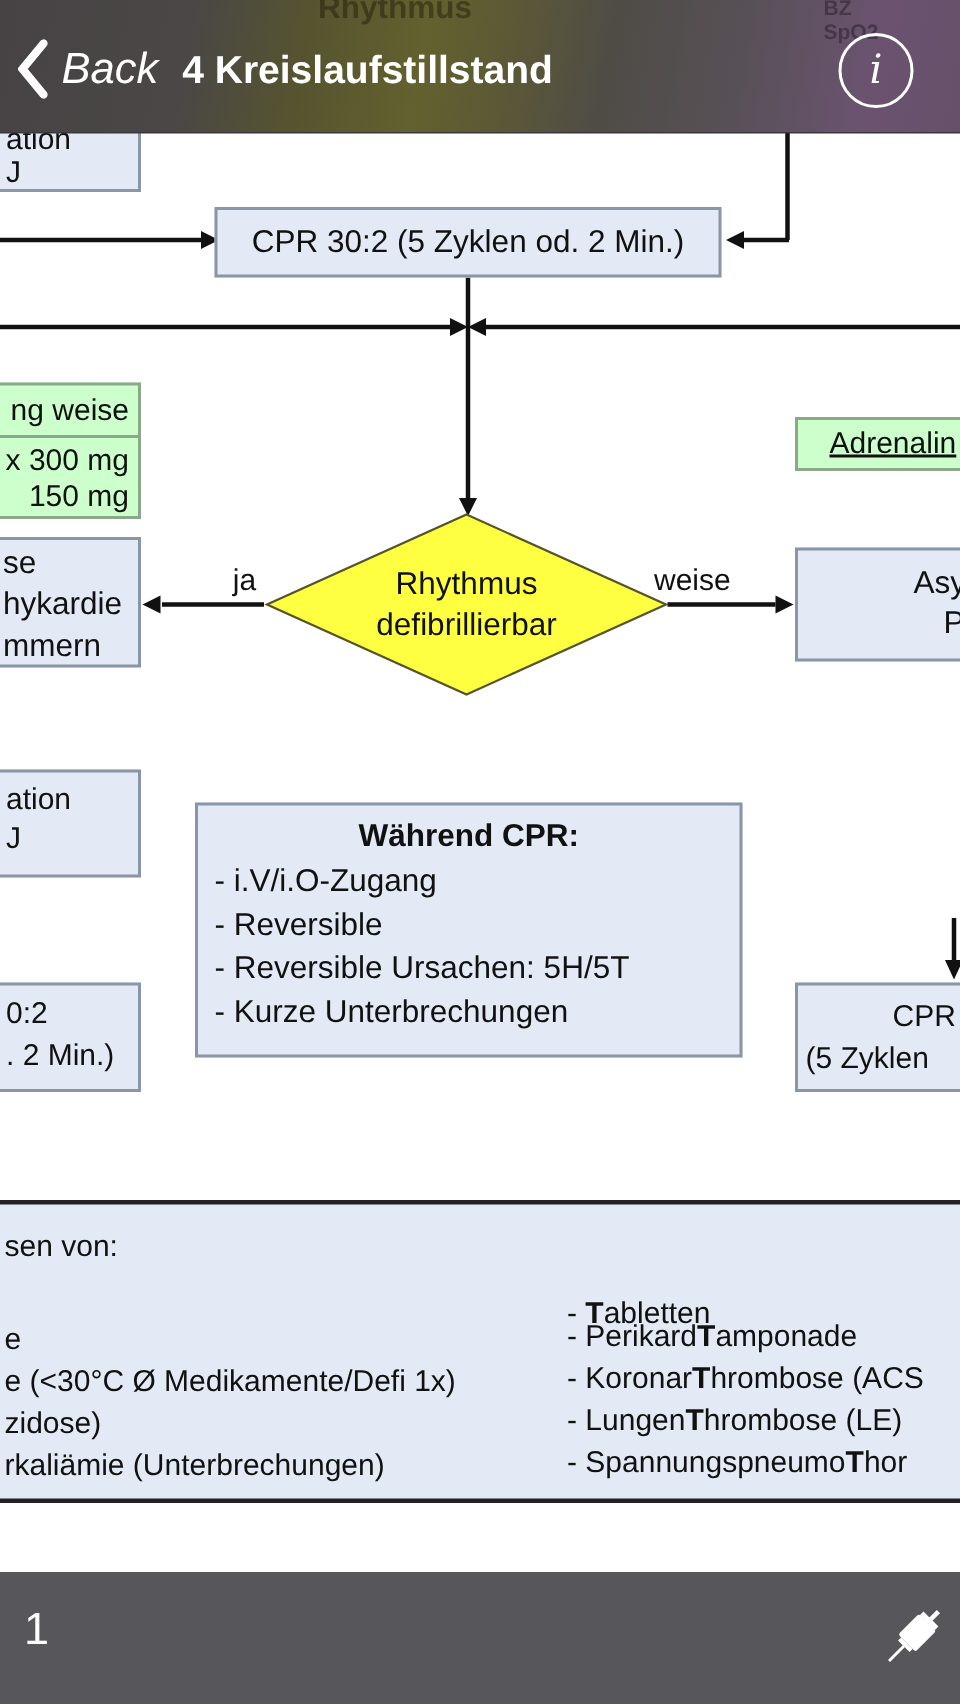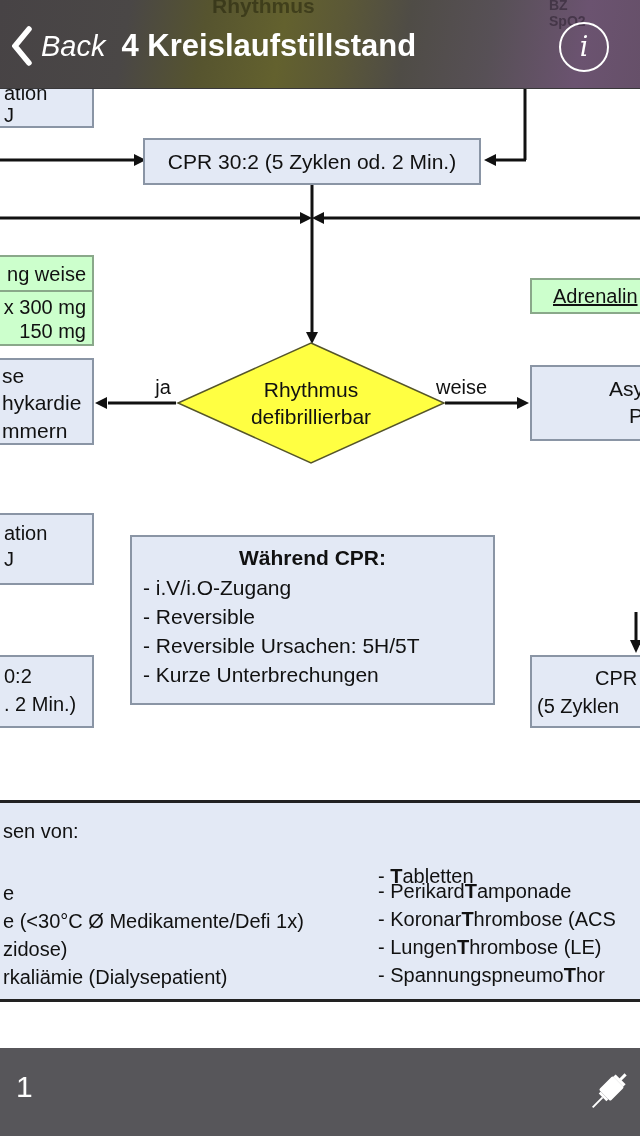--- a/index.html
+++ b/index.html
@@ -8,21 +8,21 @@
   
   .header{position:absolute;left:0;top:0;width:640px;height:88px;z-index:10;
     background:linear-gradient(100deg,#474345 0%,#4a4746 20%,#56542f 32%,#63612e 44%,#5b5837 53%,#4f4c46 63%,#575056 76%,#6b5370 90%,#665069 100%);
     border-bottom:1px solid #39383a;overflow:hidden;}
   .ghost-center{position:absolute;left:212px;top:-6px;font-size:21px;font-weight:bold;color:rgba(25,25,5,.45);}
   .ghost-right{position:absolute;left:549px;font-size:14px;font-weight:bold;color:rgba(35,25,40,.5);}
   .ghost-r1{top:-3px;} .ghost-r2{top:13px;}
   .nav-row{position:absolute;left:0;top:22px;width:100%;height:48px;display:flex;align-items:center;}
   .back-btn{display:flex;align-items:center;margin-left:12px;cursor:pointer;font-style:italic;}
   .back-label{color:#fff;font-size:29px;margin-left:9px;}
-  .nav-title{color:#fff;font-size:31px;font-weight:bold;margin-left:16px;white-space:nowrap;}
+  .nav-title{color:#fff;font-size:26px;font-weight:bold;margin-left:16px;white-space:nowrap;}
   .info-btn{position:absolute;right:31px;top:22px;width:46px;height:46px;border:2.5px solid #fff;border-radius:50%;
     display:flex;align-items:center;justify-content:center;cursor:pointer;}
   .info-i{font-family:"DejaVu Serif","Liberation Serif",serif;font-style:italic;font-size:27px;color:#fff;margin-top:-2px;}
   
   .toolbar{position:absolute;left:0;top:1048px;width:640px;height:88px;background:#57565a;z-index:10;}
   .page-num{position:absolute;left:16px;top:22px;color:#fff;font-size:30px;}
   .syringe-btn{position:absolute;right:6px;top:18px;width:52px;height:52px;cursor:pointer;}
   
   .canvas{position:absolute;inset:0;z-index:1;}
   .connectors{position:absolute;left:0;top:0;z-index:1;}
@@ -172,21 +172,21 @@
       <div>- Reversible Ursachen: 5H/5T</div>
       <div>- Kurze Unterbrechungen</div>
     </div>
   </div>
 
   <div class="box b-causes">
     <span class="frag hdr">sen von:</span>
     <span class="frag L0">e</span>
     <span class="frag L1">e (&lt;30°C Ø  Medikamente/Defi 1x)</span>
     <span class="frag L2">zidose)</span>
-    <span class="frag L3">rkaliämie (Dialysepatient)</span>
+    <span class="frag L3">rkaliämie (Unterbrechungen)</span>
     <span class="frag R0">- <b>T</b>abletten</span>
     <span class="frag R1">- Perikard<b>T</b>amponade</span>
     <span class="frag R2">- Koronar<b>T</b>hrombose (ACS</span>
     <span class="frag R3">- Lungen<b>T</b>hrombose (LE)</span>
     <span class="frag R4">- Spannungspneumo<b>T</b>hor</span>
   </div>
 </div>
 
 <div class="header">
   <span class="ghost-center">Rhythmus</span>

